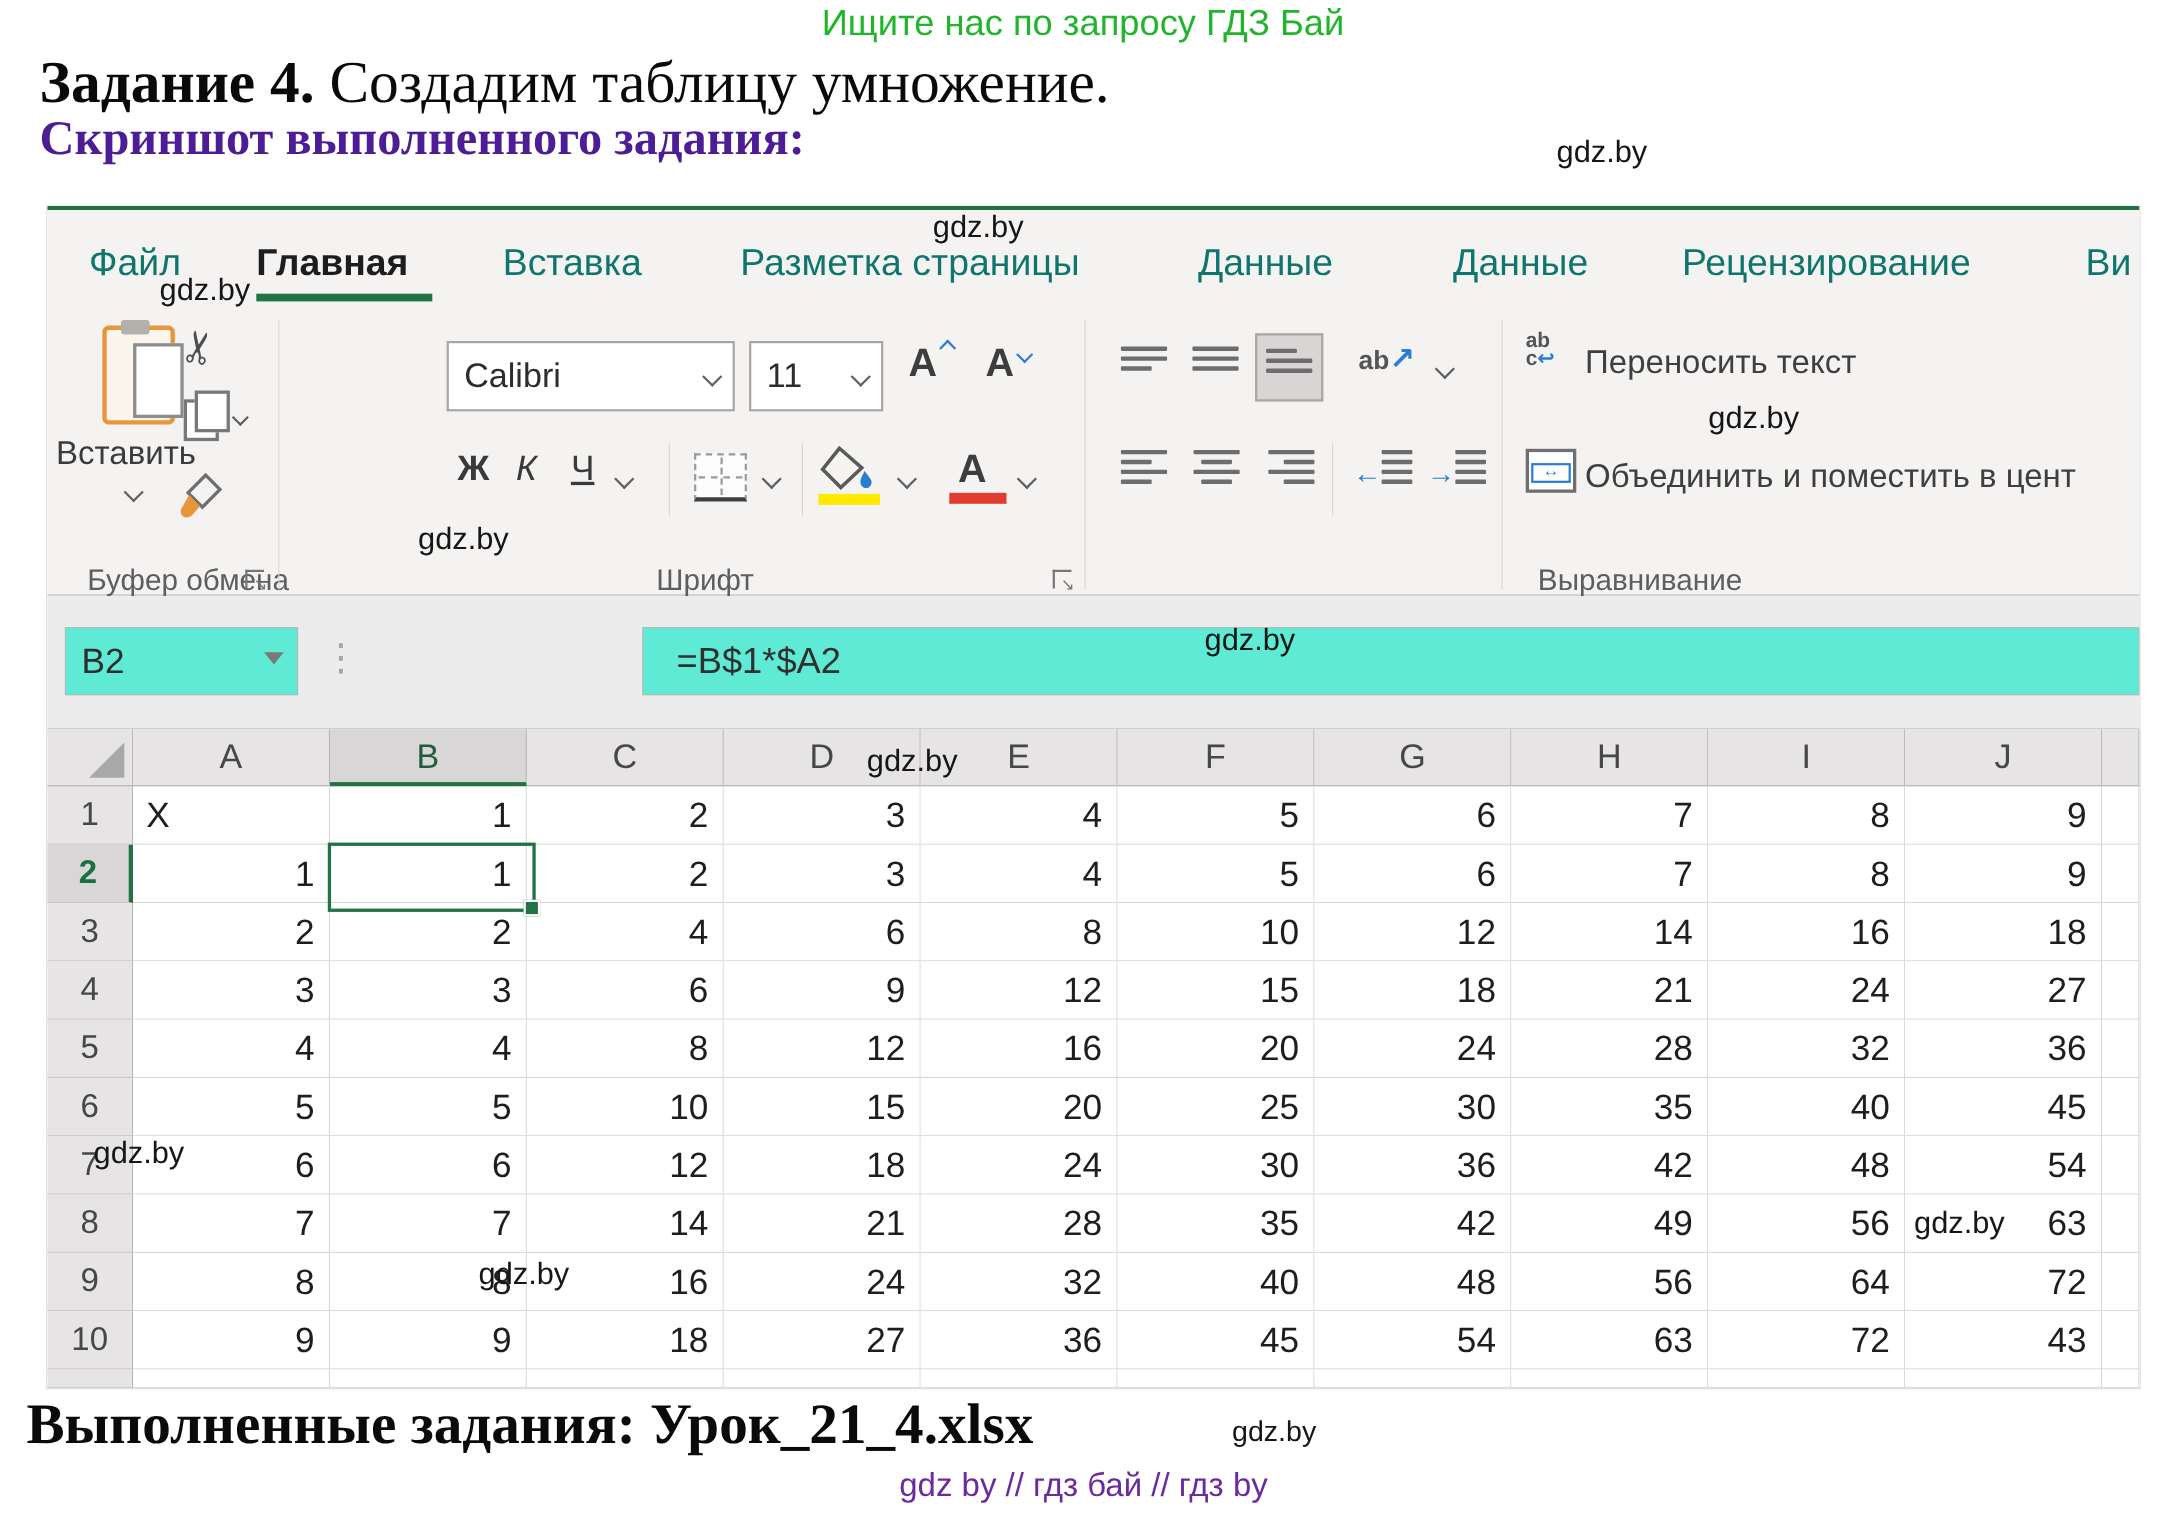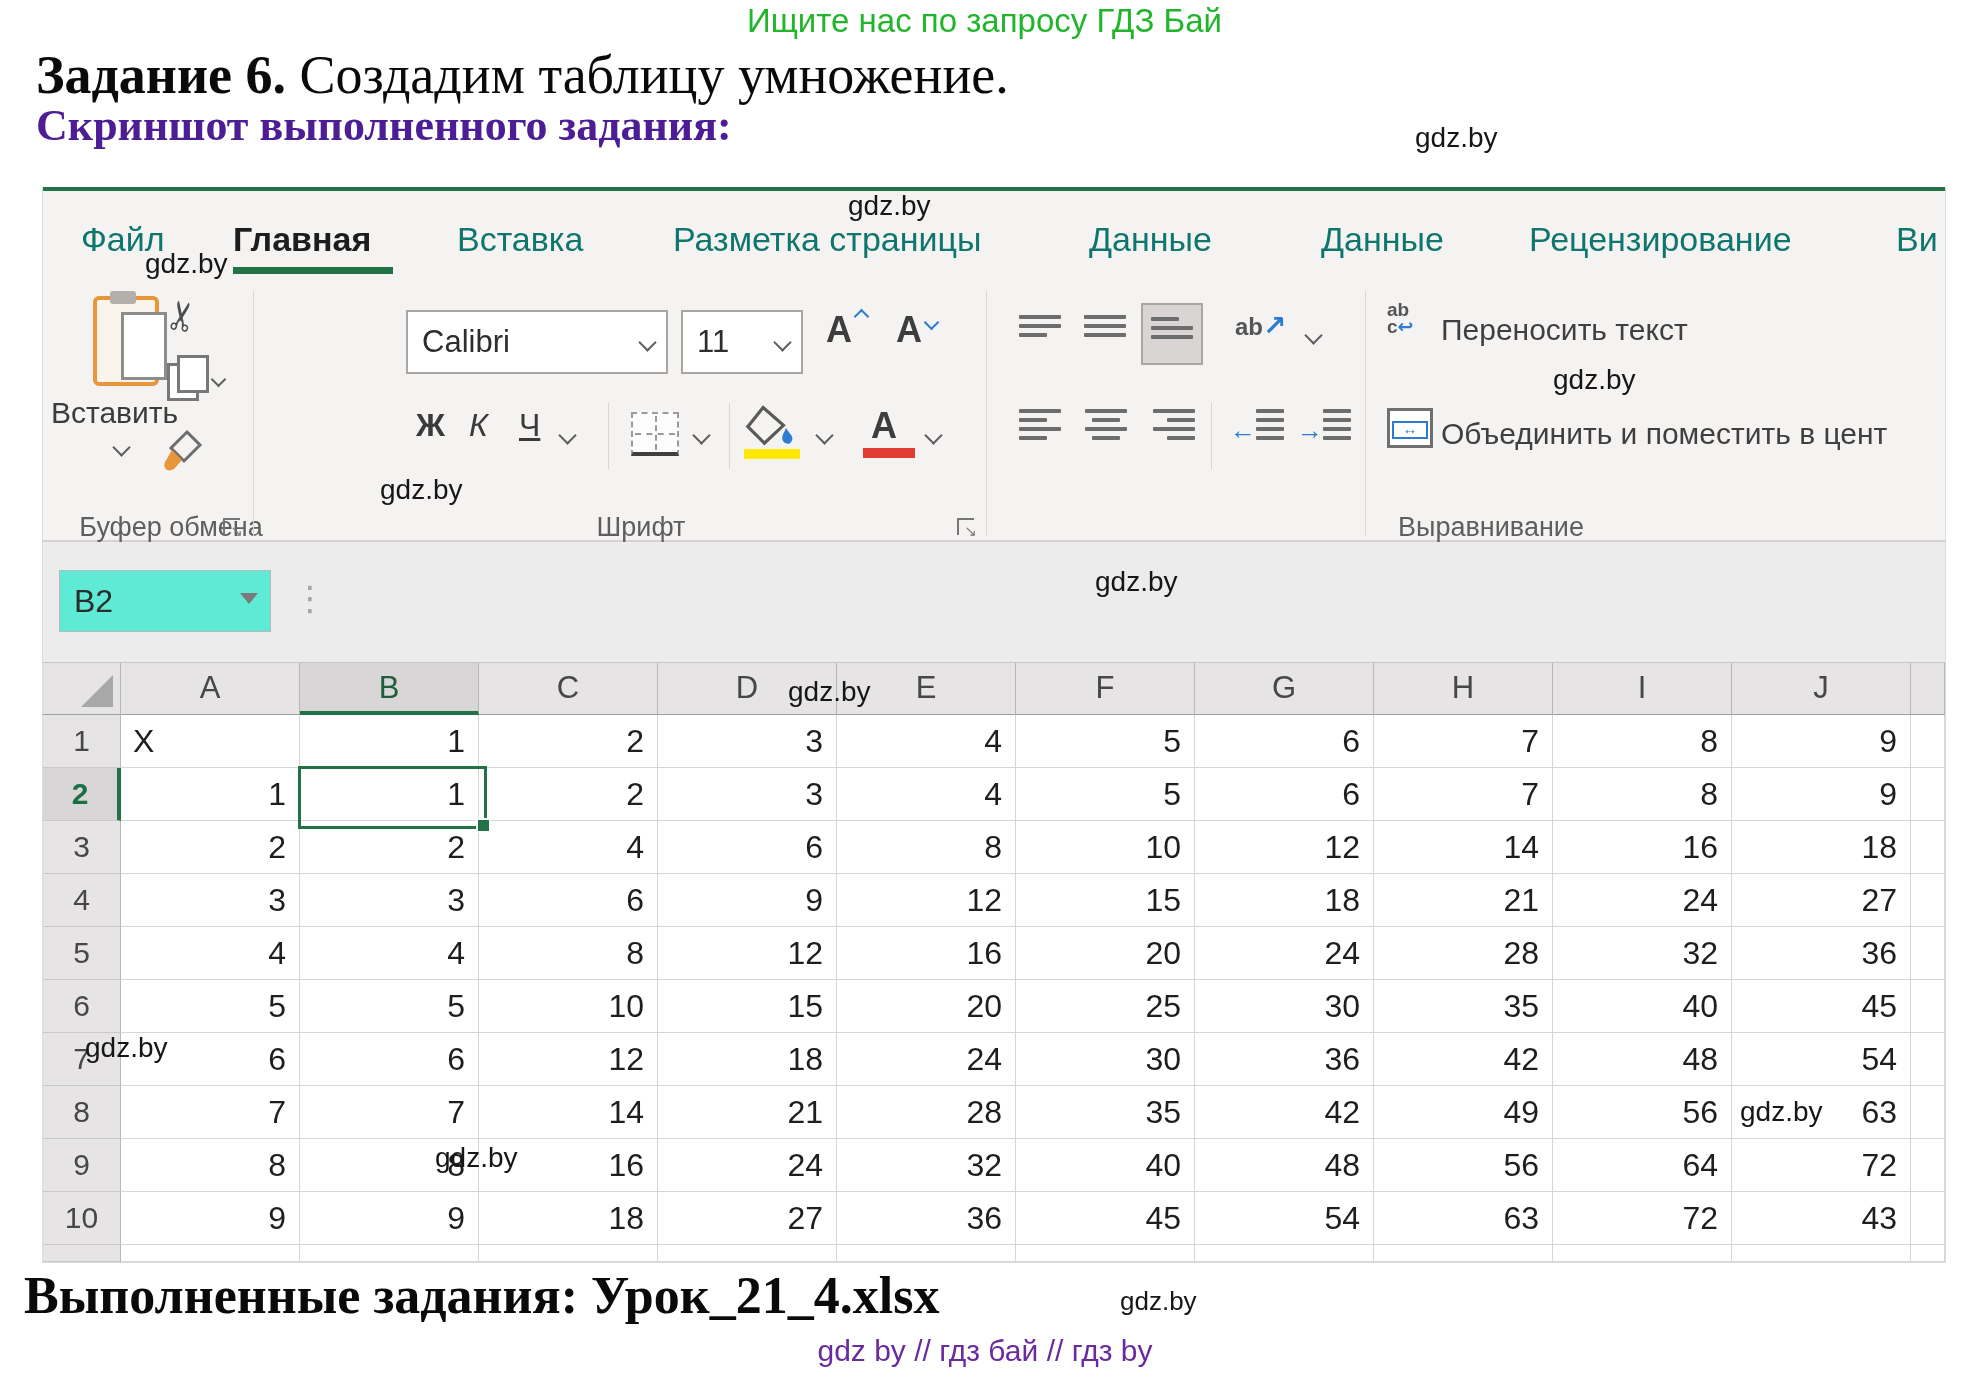--- a/index.html
+++ b/index.html
@@ -91,21 +91,21 @@
         box-sizing:border-box;font-size:32px;color:#1e1e1e;line-height:52px;text-align:right;padding-right:13px;}
   .cell.textleft{text-align:left;padding-left:12px;}
   .tri{position:absolute;right:7px;bottom:7px;width:0;height:0;border-left:32px solid transparent;border-bottom:32px solid #a8a8a8;}
   .sel-outline{position:absolute;border:3px solid #217346;background:transparent;z-index:6;pointer-events:none;}
   .handle{position:absolute;right:-7px;bottom:-7px;width:11px;height:11px;background:#217346;border:2px solid #fff;pointer-events:auto;}
 </style>
 </head>
 <body>
 
 <div class="abs promo">Ищите нас по запросу ГДЗ Бай</div>
-<div class="abs doc-title"><b>Задание 6.</b><span> Создадим таблицу умножение.</span></div>
+<div class="abs doc-title"><b>Задание 4.</b><span> Создадим таблицу умножение.</span></div>
 <div class="abs doc-sub">Скриншот выполненного задания:</div>
 <div class="abs footer-line">Выполненные задания: Урок_21_4.xlsx</div>
 <div class="abs footer-links">gdz by  //  гдз бай  //  гдз by</div>
 
 <span class="wm" style="left:1415px;top:122px;">gdz.by</span>
 <span class="wm" style="left:848px;top:190px;">gdz.by</span>
 <span class="wm" style="left:145px;top:248px;">gdz.by</span>
 <span class="wm" style="left:380px;top:474px;">gdz.by</span>
 <span class="wm" style="left:1553px;top:364px;">gdz.by</span>
 <span class="wm" style="left:1095px;top:566px;">gdz.by</span>
@@ -237,20 +237,23 @@
     <span class="rib-text" style="left:1398px;top:226px;">Объединить и поместить в цент</span>
     <div class="grp-label" style="left:1348px;">Выравнивание</div>
   </div>
 
   <div class="abs fbar">
     <div class="wbox" style="left:16px;width:212px;">
       <span class="namebox-text">B2</span>
       <span style="position:absolute;right:12px;top:22px;width:0;height:0;border-left:9px solid transparent;border-right:9px solid transparent;border-top:11px solid #7a7a7a;"></span>
     </div>
     <span class="abs dots" style="left:250px;top:36px;"></span>
+    <div class="wbox" style="left:541px;width:1361px;">
+      <span class="formula-text">=B$1*$A2</span>
+    </div>
   </div>
 
   <div id="grid">
       <div class="gh" style="left: 0px; top: 476px; width: 78px; height: 52px;">
         <span class="tri"></span>
       </div>
       <div class="gh" style="left: 78px; top: 476px; width: 179px; height: 52px;">A</div>
       <div class="gh sel-col" style="left: 257px; top: 476px; width: 179px; height: 52px;">B</div>
       <div class="gh" style="left: 436px; top: 476px; width: 179px; height: 52px;">C</div>
       <div class="gh" style="left: 615px; top: 476px; width: 179px; height: 52px;">D</div>

